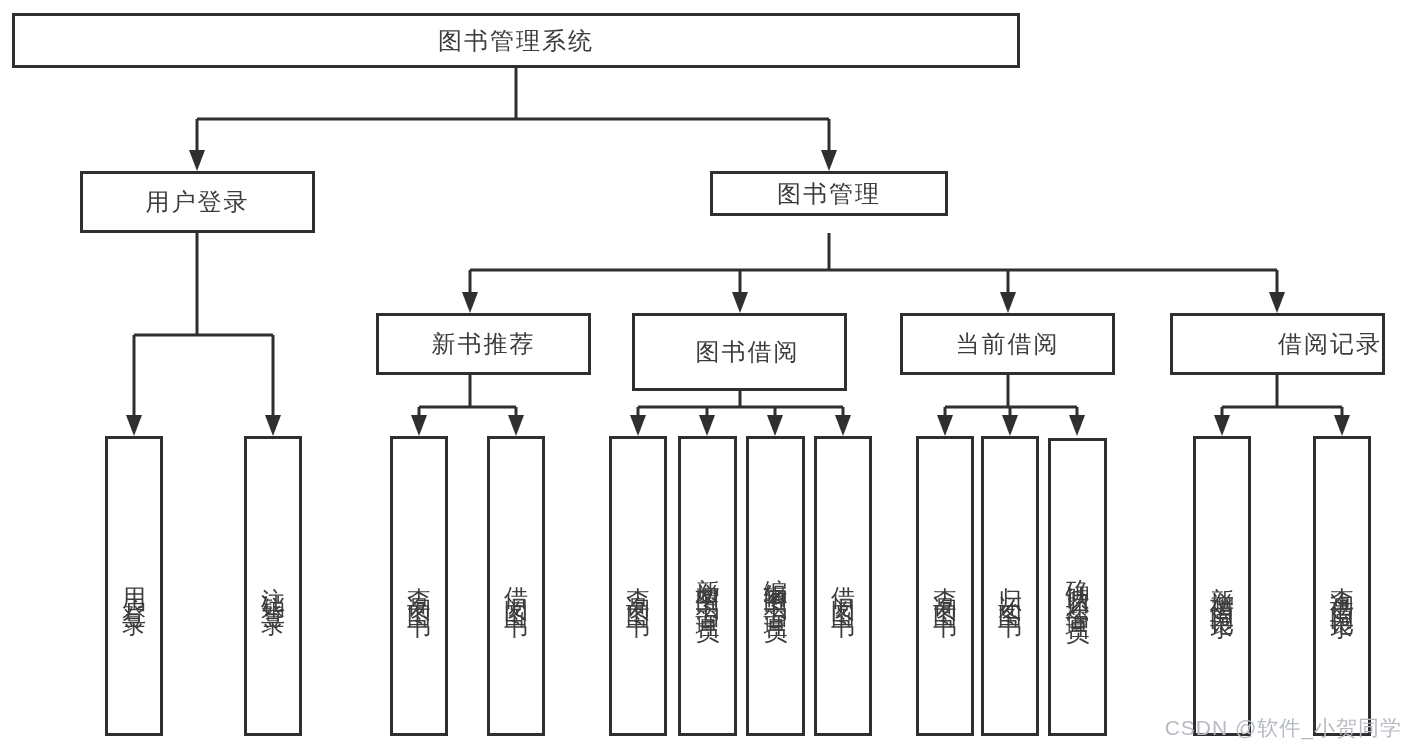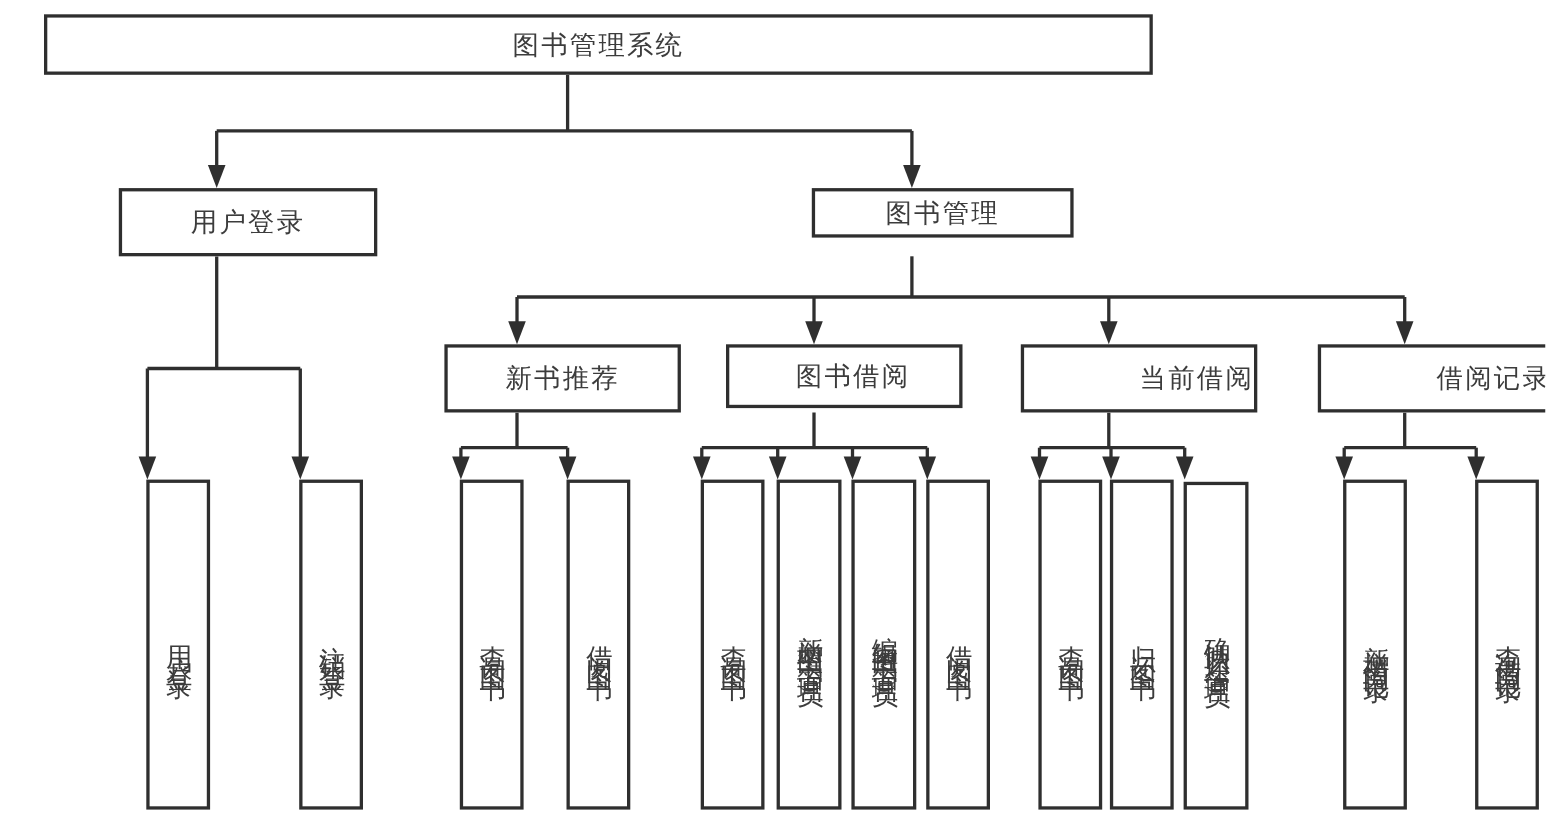--- a/index.html
+++ b/index.html
@@ -12,21 +12,20 @@
   }
   #wires{position:absolute;left:0;top:0;z-index:1;}
   .node{
     position:absolute;
     box-sizing:border-box;
     background:#ffffff;
     border:3px solid #2f2f2f;
     display:flex;align-items:center;justify-content:center;
     color:#3c3c3c;
     z-index:2;
-    margin-left:28px;
   }
   .hnode{font-size:24px;letter-spacing:2px;white-space:nowrap;}
   .vnode{z-index:2;}
   .vnode .vlabel{
     writing-mode:vertical-rl;
     text-orientation:mixed;
     font-size:24px;
     letter-spacing:9px;
     line-height:1;
     color:#3c3c3c;
@@ -120,24 +119,24 @@
   <div class="node hnode" style="left:80px;top:171px;width:235px;height:62px;">
     <span>用户登录</span>
   </div>
   <div class="node hnode" style="left:710px;top:171px;width:238px;height:45px;">
     <span>图书管理</span>
   </div>
 
   <div class="node hnode" style="left:376px;top:313px;width:215px;height:62px;">
     <span>新书推荐</span>
   </div>
-  <div class="node hnode" style="left:632px;top:313px;width:215px;height:58px;padding-left:16px;">
+  <div class="node hnode" style="left:632px;top:313px;width:215px;height:78px;padding-left:16px;">
     <span>图书借阅</span>
   </div>
-  <div class="node hnode" style="left:900px;top:313px;width:215px;height:62px;justify-content:flex-end;">
+  <div class="node hnode" style="left:900px;top:313px;width:215px;height:62px;">
     <span>当前借阅</span>
   </div>
   <div class="node hnode" style="left:1170px;top:313px;width:215px;height:62px;justify-content:flex-end;">
     <span>借阅记录</span>
   </div>
 
   <div class="node vnode" style="left:105px;top:436px;width:58px;height:300px;">
     <span class="vlabel">用户登录</span>
   </div>
   <div class="node vnode" style="left:244px;top:436px;width:58px;height:300px;">
@@ -174,14 +173,15 @@
     <span class="vlabel">确认归还（管理员）</span>
   </div>
 
   <div class="node vnode long" style="left:1193px;top:436px;width:58px;height:300px;">
     <span class="vlabel">新增借阅记录</span>
   </div>
   <div class="node vnode long" style="left:1313px;top:436px;width:58px;height:300px;">
     <span class="vlabel">查询借阅记录</span>
   </div>
 
+  <div id="watermark">CSDN @软件_小贺同学</div>
 
 </div>
 
 </body></html>

